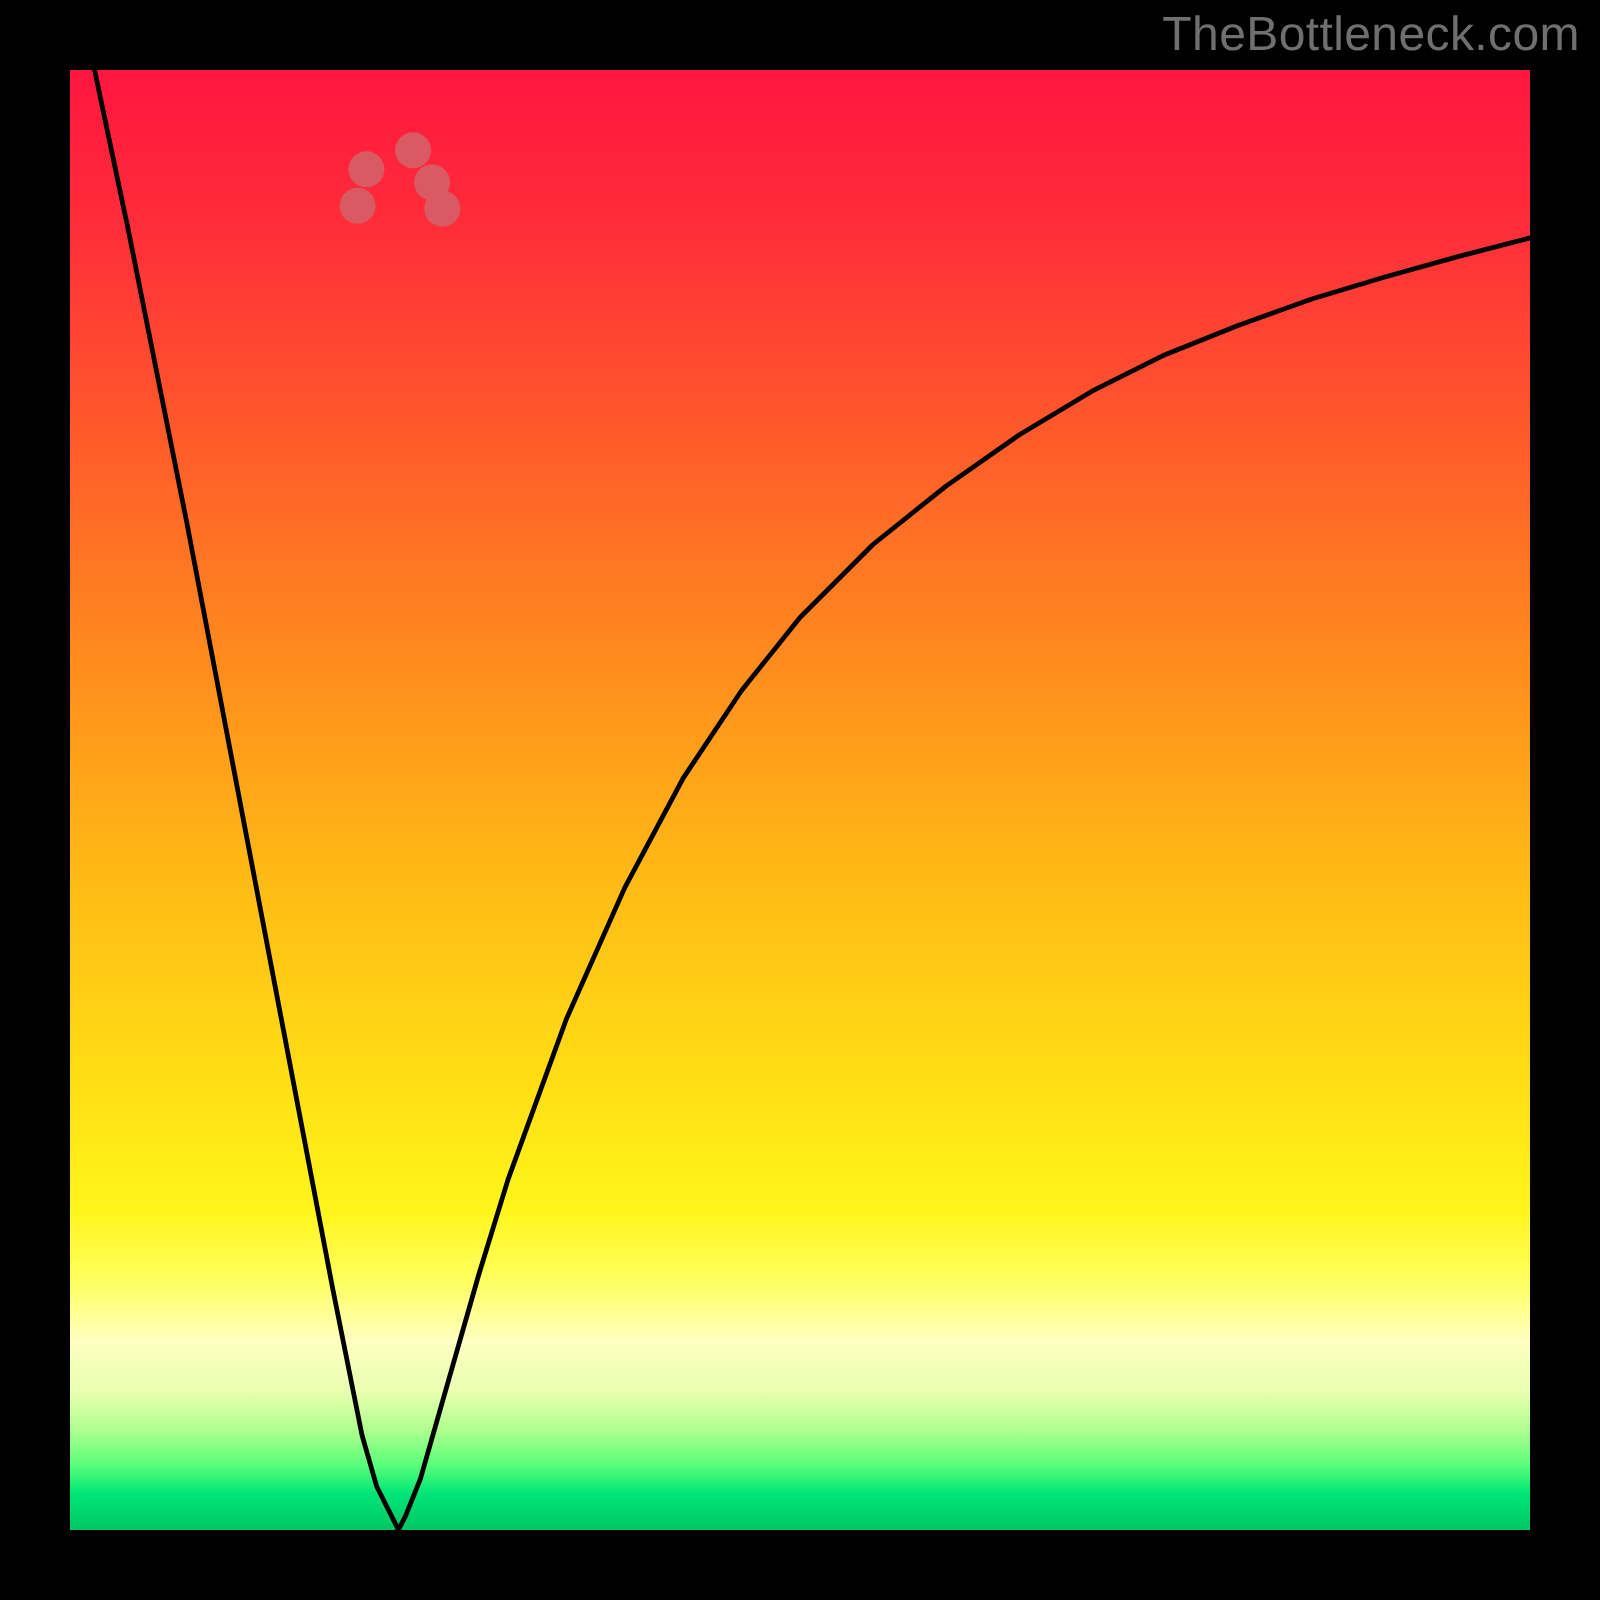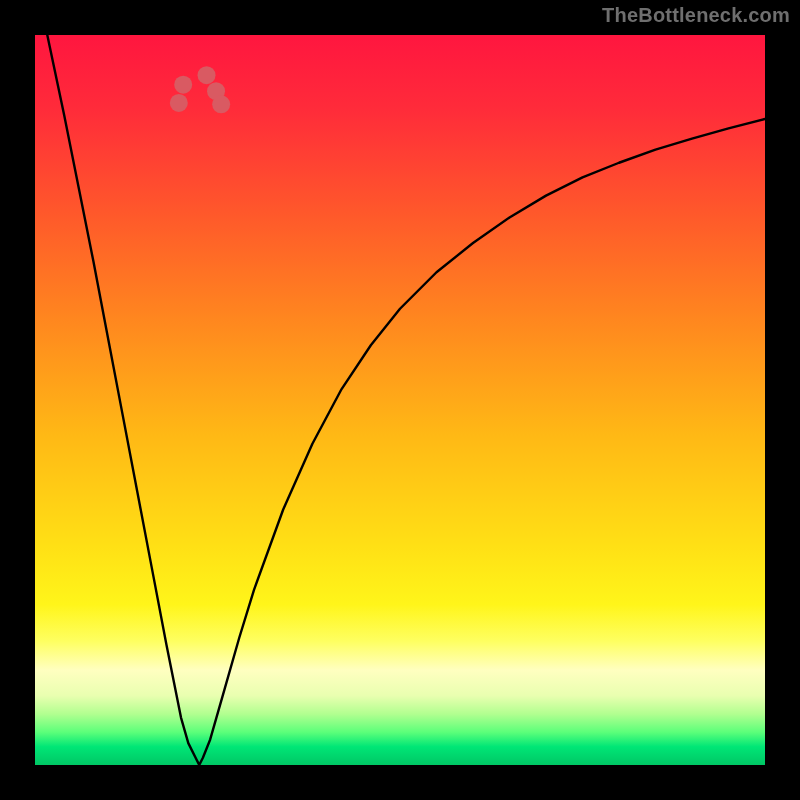--- a/index.html
+++ b/index.html
@@ -39,22 +39,22 @@
     top: 0;
     width: 100%;
     height: 100%;
     overflow: visible;
   }
   .attribution {
     position: absolute;
     top: 4px;
     right: 10px;
     font-family: Arial, Helvetica, sans-serif;
-    font-size: 20px;
-    font-weight: bold;
+    font-size: 24px;
+    font-weight: normal;
     color: #6f6f6f;
     letter-spacing: 0.2px;
   }
 </style>
 </head>
 <body>
 
 <div class="frame">
 
   <div class="plot">

